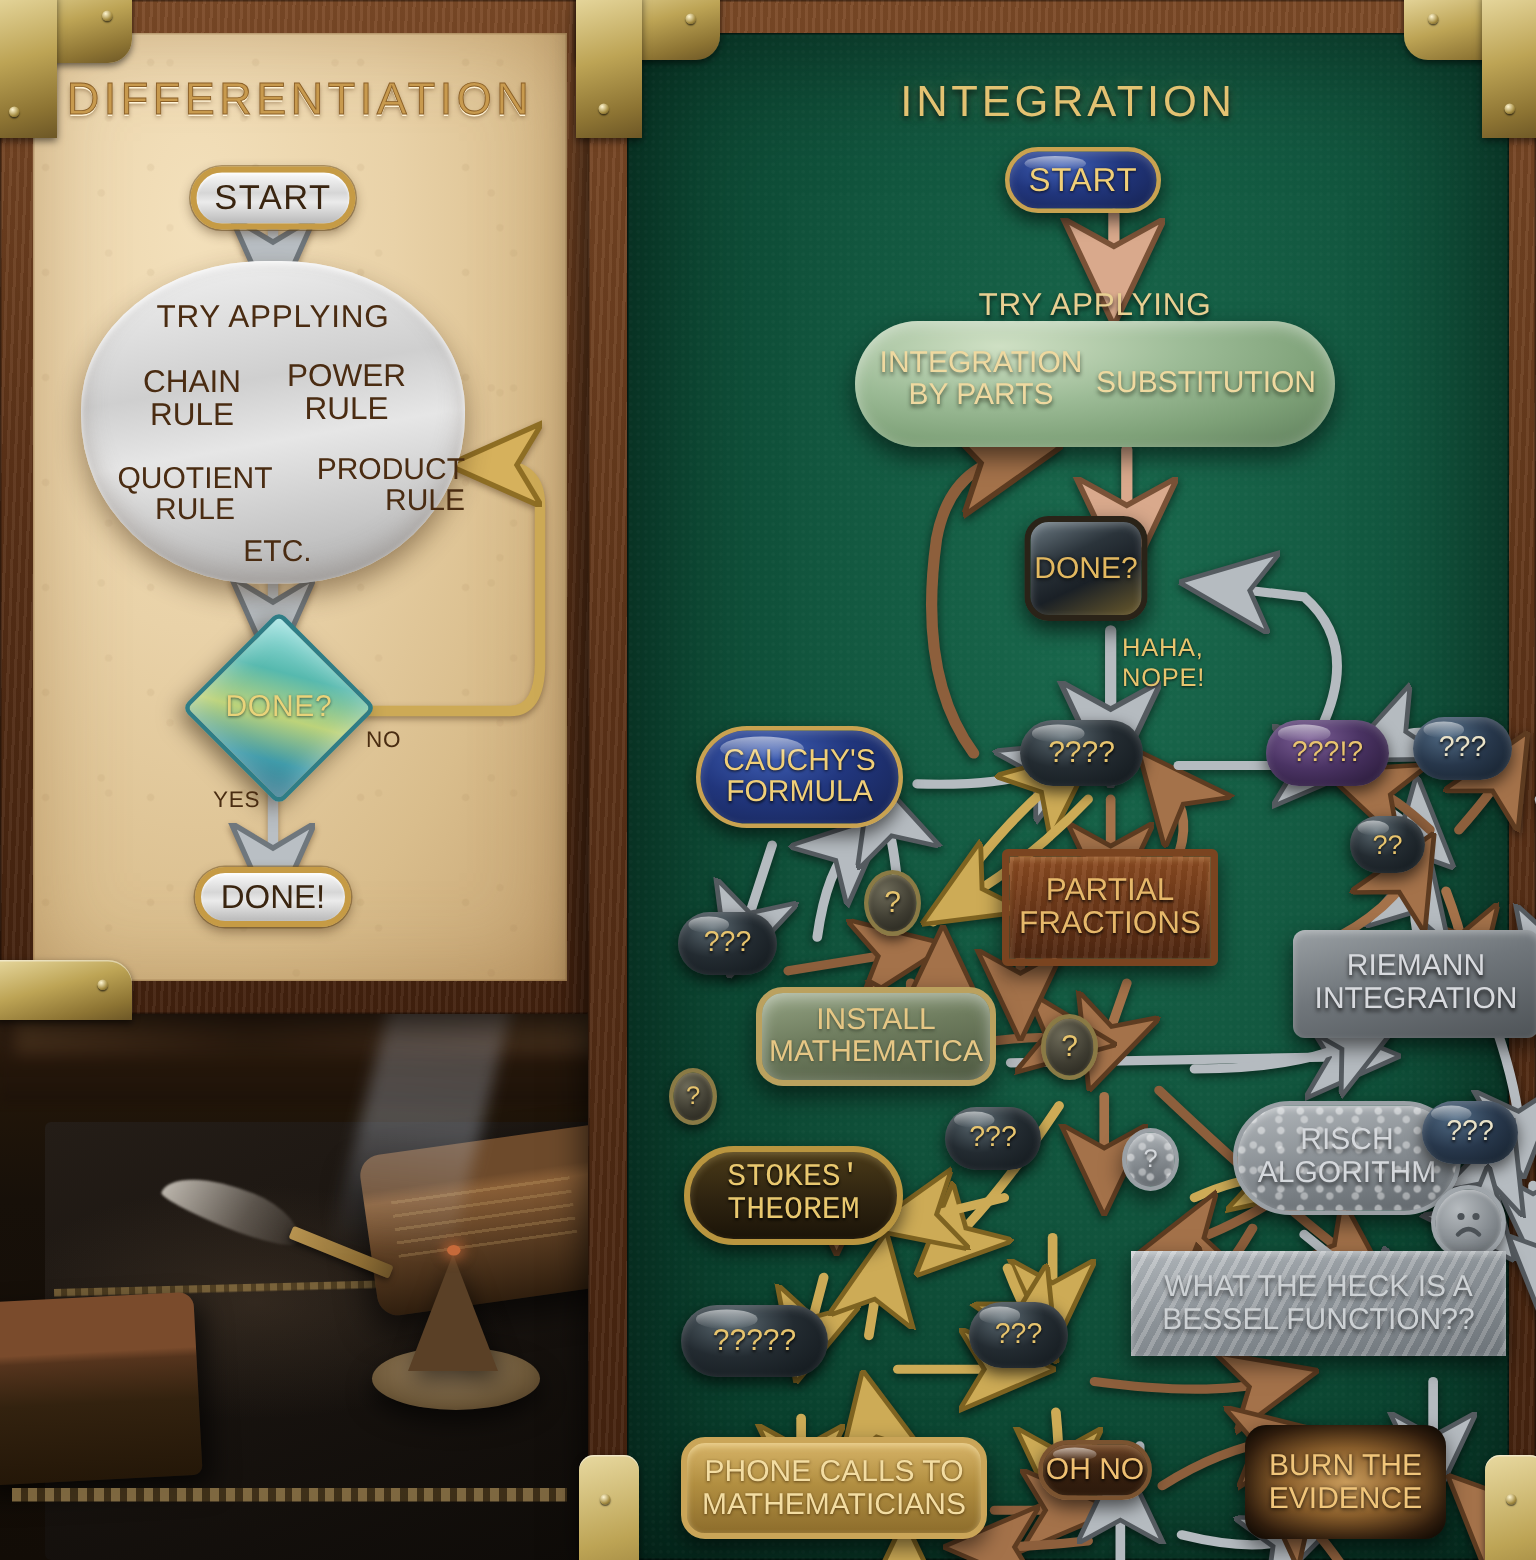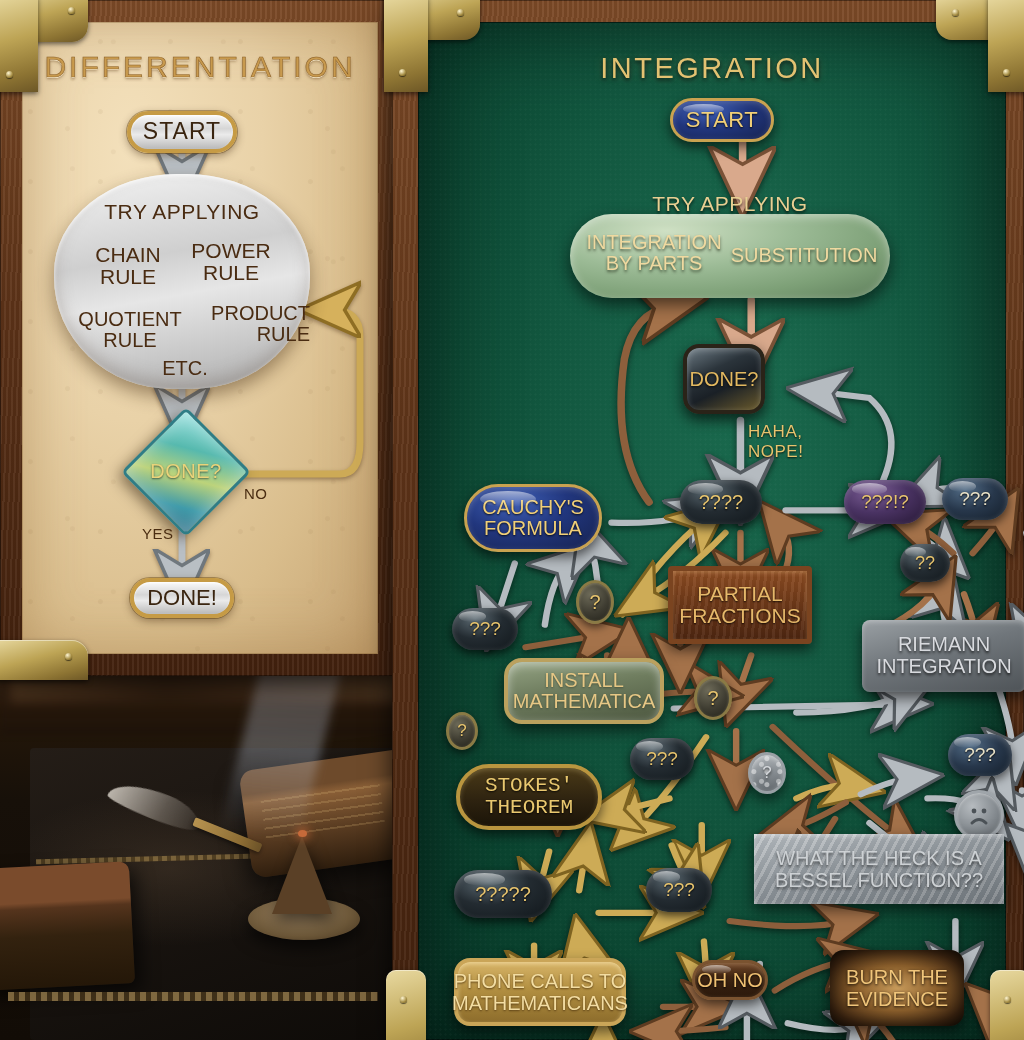--- a/index.html
+++ b/index.html
@@ -537,20 +537,25 @@
 
       <div class="node n-obsidian" style="left:212px;top:716px;width:64px;height:42px;font-size:19px;">
         <div class="gloss"></div>
         <span>???</span>
       </div>
 
       <div class="node n-silverlace" style="left:330px;top:730px;width:38px;height:42px;border-radius:50%;font-size:17px;">
         <span>?</span>
       </div>
 
+      <div class="node n-silverlace" style="left:404px;top:712px;width:152px;height:76px;font-size:20px;line-height:1.08;
+                  white-space:pre-line;">
+        <span>RISCH
+ALGORITHM</span>
+      </div>
 
       <div class="node n-bluestone" style="left:530px;top:712px;width:64px;height:42px;font-size:19px;">
         <div class="gloss"></div>
         <span>???</span>
       </div>
 
       <div class="node n-coin-silver" style="left:536px;top:768px;width:50px;height:50px;border-radius:50%;">
         <svg width="30" height="30" viewBox="0 0 30 30">
           <circle cx="10" cy="11" r="2.4" fill="#4c5257"></circle>
           <circle cx="20" cy="11" r="2.4" fill="#4c5257"></circle>
@@ -567,21 +572,21 @@
       <div class="node n-obsidian" style="left:36px;top:848px;width:98px;height:48px;font-size:20px;">
         <div class="gloss"></div>
         <span>?????</span>
       </div>
 
       <div class="node n-obsidian" style="left:228px;top:846px;width:66px;height:44px;font-size:19px;">
         <div class="gloss"></div>
         <span>???</span>
       </div>
 
-      <div class="node n-brass" style="left:36px;top:936px;width:172px;height:68px;font-size:20px;line-height:1.1;
+      <div class="node n-brass" style="left:36px;top:936px;width:204px;height:68px;font-size:20px;line-height:1.1;
                   white-space:pre-line;border-radius:16px;justify-content:center;">
         <span>PHONE CALLS TO
 MATHEMATICIANS</span>
       </div>
 
       <div class="node n-darkwood" style="left:274px;top:938px;width:76px;height:40px;font-size:20px;">
         <div class="gloss"></div>
         <span>OH NO</span>
       </div>
 

